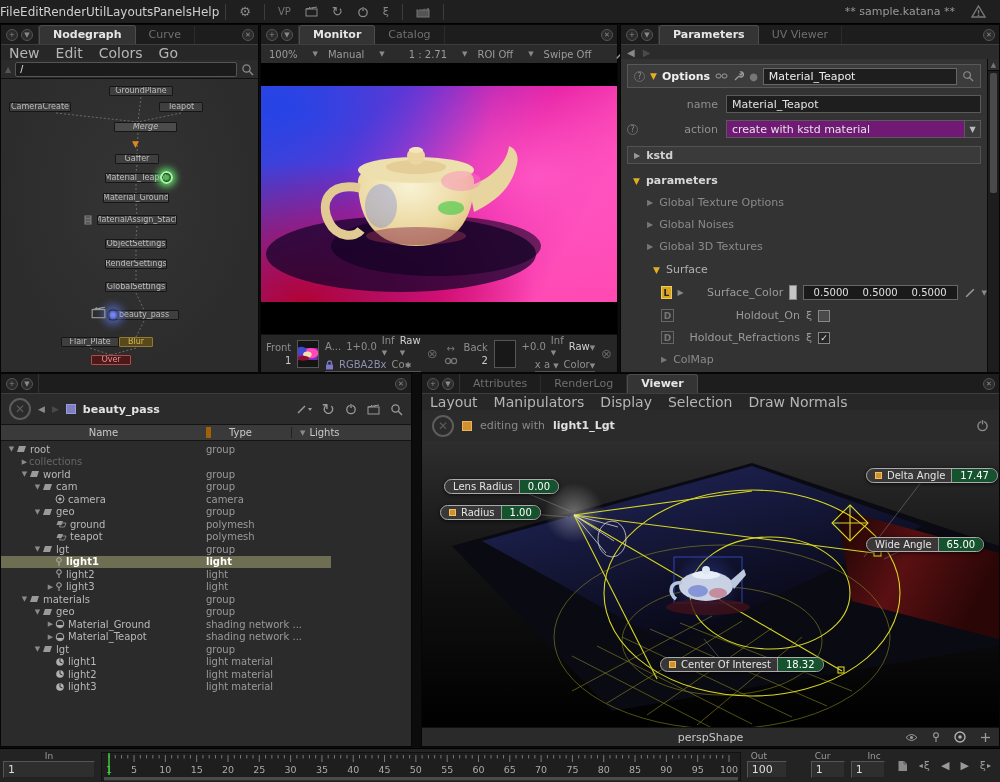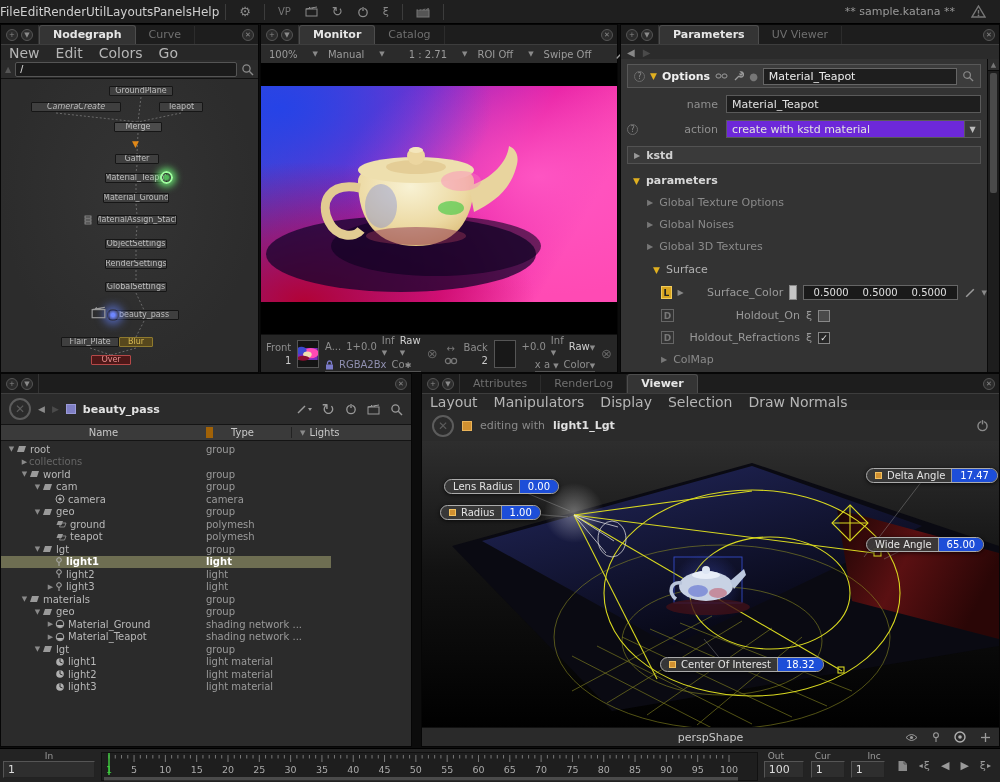--- a/index.html
+++ b/index.html
@@ -57,21 +57,21 @@
   #par-scroll .sb-up { height:12px; background:#2e2e2e; border-bottom:1px solid #0a0a0a; color:#777; font-size:7px; text-align:center; line-height:12px; }
   #par-scroll .sb-thumb { margin:2px 2px; height:120px; background:#4a4a4a; border-radius:2px; }
   .par-hdr { margin:5px 6px 0; height:24px; background:#3c3c3c; border:1px solid #585858; display:flex; align-items:center; gap:5px; padding:0 6px; font-size:11px; }
   .q-circ { width:11px; height:11px; border-radius:50%; border:1px solid #6a6a6a; color:#8a8a8a; font-size:8px; line-height:10px; text-align:center; }
   .tri-y { color:#e0b020; font-size:9px; }
   .par-hdr b { color:#f0f0f0; }
   .hdr-field { flex:1; height:17px; background:#1e1e1e; border:1px solid #666; color:#ececec; font-size:11px; padding:0 5px; display:flex; align-items:center; }
   .par-row { display:flex; align-items:center; margin:7px 6px 0; gap:8px; font-size:11px; }
   .par-label { width:72px; text-align:right; color:#8f8f8f; }
   .par-field { flex:1; height:18px; background:#1e1e1e; border:1px solid #5a5a5a; color:#e2e2e2; padding:0 5px; display:flex; align-items:center; }
-  .par-select { flex:1; height:18px; background:#6d28d9; border:1px solid #5a5a5a; color:#e2e2e2; padding:0 0 0 5px; display:flex; align-items:center; }
+  .par-select { flex:1; height:18px; background:#701a75; border:1px solid #5a5a5a; color:#e2e2e2; padding:0 0 0 5px; display:flex; align-items:center; }
   .par-select .ddbox { margin-left:auto; width:16px; height:100%; background:#3a3a3a; border-left:1px solid #5a5a5a; display:flex; align-items:center; justify-content:center; color:#bbb; font-size:8px; }
   .sec-bar { margin:8px 6px 0; height:18px; background:#3a3a3a; border:1px solid #525252; display:flex; align-items:center; gap:6px; padding:0 6px; font-size:11px; color:#cfcfcf; }
   .sec-open { margin:10px 6px 0; display:flex; align-items:center; gap:6px; padding:0 6px; font-size:11px; color:#d8d8d8; font-weight:bold; }
   .grp-item { display:flex; align-items:center; gap:6px; font-size:11px; color:#8a8a8a; margin:9px 0 0 26px; }
   .grp-item .tri { font-size:8px; color:#777; }
   .badge { width:13px; height:13px; font-size:9px; font-weight:bold; display:flex; align-items:center; justify-content:center; }
   .badge.local { background:#d8a520; color:#222; border:1px solid #f2cb5a; }
   .badge.def { background:transparent; color:#777; border:1px solid #666; }
   .surf-row { display:flex; align-items:center; gap:6px; margin:9px 0 0 40px; font-size:11px; color:#9a9a9a; }
   .swatch { width:9px; height:15px; background:#c4c4c4; border:1px solid #888; }
@@ -98,21 +98,21 @@
 
   
   #vw-status { height:31px; display:flex; align-items:center; gap:8px; padding:0 10px; flex:0 0 31px; font-size:11px; }
   .org-sq { width:10px; height:10px; background:#d09030; border:1px solid #eab45a; }
   #vw-status .pre { color:#8a8a8a; }
   #vw-status b { color:#e0e0e0; }
   #vw-viewport { flex:1; position:relative; background:#000; overflow:hidden; }
   #vw-bottom { flex:0 0 19px; background:#2a2a2a; border-top:1px solid #111; display:flex; align-items:center; justify-content:center; font-size:11px; color:#c8c8c8; position:relative; }
   #vw-bicons { position:absolute; right:8px; display:flex; gap:14px; color:#9a9a9a; align-items:center; }
   .hud-pill { position:absolute; display:flex; align-items:center; height:15px; border:1px solid #ababab; border-radius:8px; background:rgba(58,58,58,.93); font-size:10px; color:#e4e4e4; padding-left:8px; box-shadow:0 1px 4px rgba(0,0,0,.7); white-space:nowrap; }
-  .hud-pill .val { margin-left:6px; background:#1d4ed8; border-left:1px solid #999; padding:0 8px; border-radius:0 7px 7px 0; height:13px; display:flex; align-items:center; color:#fff; }
+  .hud-pill .val { margin-left:6px; background:#14532d; border-left:1px solid #999; padding:0 8px; border-radius:0 7px 7px 0; height:13px; display:flex; align-items:center; color:#fff; }
   .hud-key { width:7px; height:7px; background:#d09030; border:1px solid #f0c060; margin-right:5px; }
 
   
   #timeline { position:absolute; left:0; top:748px; width:1000px; height:34px; background:#232323; border-top:1px solid #000; display:flex; align-items:stretch; padding:1px 3px; gap:6px; }
   .tl-block { display:flex; flex-direction:column; justify-content:flex-start; }
   .tl-lab { font-size:9px; color:#9a9a9a; height:11px; padding:1px 4px 0; }
   .tl-field { height:17px; background:#2e2e2e; border:1px solid #555; border-right-color:#222; border-bottom-color:#222; color:#ddd; font-size:11px; padding:0 4px; display:flex; align-items:center; }
   #tl-ruler { flex:1; position:relative; margin-top:2px; background:#1e1e1e; border:1px solid #111; }
   #tl-icons { display:flex; align-items:center; gap:11px; color:#9a9a9a; padding:0 6px; }
   .ticon { display:flex; align-items:center; gap:1px; font-size:11px; }
@@ -206,27 +206,27 @@
           <line x1="135" y1="171" x2="135" y2="180" stroke="#6a6a6a" stroke-width="1" stroke-dasharray="2 2"></line>
           <line x1="135" y1="191" x2="135" y2="203" stroke="#6a6a6a" stroke-width="1" stroke-dasharray="2 2"></line>
           <line x1="135" y1="214" x2="143" y2="231" stroke="#6a6a6a" stroke-width="1" stroke-dasharray="2 2"></line>
           <line x1="143" y1="242" x2="135" y2="258" stroke="#6a6a6a" stroke-width="1" stroke-dasharray="2 2"></line>
           <line x1="89" y1="269" x2="110" y2="276" stroke="#6a6a6a" stroke-width="1" stroke-dasharray="2 2"></line>
           <line x1="135" y1="269" x2="110" y2="276" stroke="#6a6a6a" stroke-width="1" stroke-dasharray="2 2"></line>
         </svg>
     <div class="node " style="left: 108px; top: 7px; width: 64px;">
           <span>GroundPlane</span>
         </div>
-        <div class="node " style="left: 30px; top: 23px; width: 90px; font-style: italic;">
+        <div class="node " style="left: 8px; top: 23px; width: 62px;">
           <span>CameraCreate</span>
         </div>
         <div class="node " style="left: 158px; top: 23px; width: 44px;">
           <span>Teapot</span>
         </div>
-        <div class="node merge" style="left: 113px; top: 43px; width: 48px;">
+        <div class="node merge" style="left: 113px; top: 43px; width: 63px; font-style: italic;">
           <span>Merge</span>
         </div>
         <div class="node " style="left: 114px; top: 75px; width: 44px;">
           <span>Gaffer</span>
         </div>
         <div class="node " style="left: 104px; top: 94px; width: 62px;">
           <span>Material_Teapot</span>
         </div>
         <span class="nglow-green" style="left: 159px; top: 92px;"></span>
         <div class="node " style="left: 102px; top: 114px; width: 66px;">
@@ -616,21 +616,21 @@
         <span class="mag">
             <svg class="icon" width="13" height="13" viewBox="0 0 13 13">
               <circle cx="5.5" cy="5.5" r="3.6" fill="none" stroke="#9a9a9a" stroke-width="1.3"></circle>
               <line x1="8.3" y1="8.3" x2="12" y2="12" stroke="#9a9a9a" stroke-width="1.4"></line>
             </svg>
           </span>
       </span>
     </div>
     <div id="sg-cols">
       <span style="width:205px;text-align:center;">Name</span>
-      <span style="width:85px;border-left:7px solid #a16207;padding-left:18px;">Type</span>
+      <span style="width:85px;border-left:5px solid #a16207;padding-left:18px;">Type</span>
       <span style="border-left:1px solid #222;padding-left:8px;display:flex;align-items:center;gap:4px;">
           <span class="dd">▼</span>
           <span>Lights</span>
         </span>
     </div>
     <div id="sg-tree">
         <div class="sg-row" style="position: relative;">
           <span style="width: 6px; display: inline-block; flex: 0 0 auto;"></span>
           <span class="exp">▼</span>
           <span class="nm">
@@ -1195,21 +1195,21 @@
           <line x1="627" x2="627" y1="2" y2="9" stroke="#777" stroke-width="1"></line>
           <text x="627" y="20" text-anchor="middle" font-size="9.5" fill="#aaa">100</text>
           <line x1="7" x2="7" y1="0" y2="22" stroke="#3fd13f" stroke-width="1.4"></line>
           <text x="7" y="20" text-anchor="middle" font-size="9.5" fill="#3fd13f">1</text>
           <rect x="2" y="24" width="634" height="3.5" fill="#4a4a4a"></rect>
         </svg></div>
     <div class="tl-block" style="width:40px;">
       <span class="tl-lab">Out</span>
       <span class="tl-field">100</span>
     </div>
-    <div class="tl-block" style="width:34px;margin-left:1px;">
+    <div class="tl-block" style="width:34px;margin-left:18px;">
       <span class="tl-lab">Cur</span>
       <span class="tl-field">1</span>
     </div>
     <div class="tl-block" style="width:34px;text-align:right;">
       <span class="tl-lab">Inc</span>
       <span class="tl-field">1</span>
     </div>
     <div id="tl-icons">
       <span class="ticon">
           <svg class="icon" width="11" height="12" viewBox="0 0 11 12">

